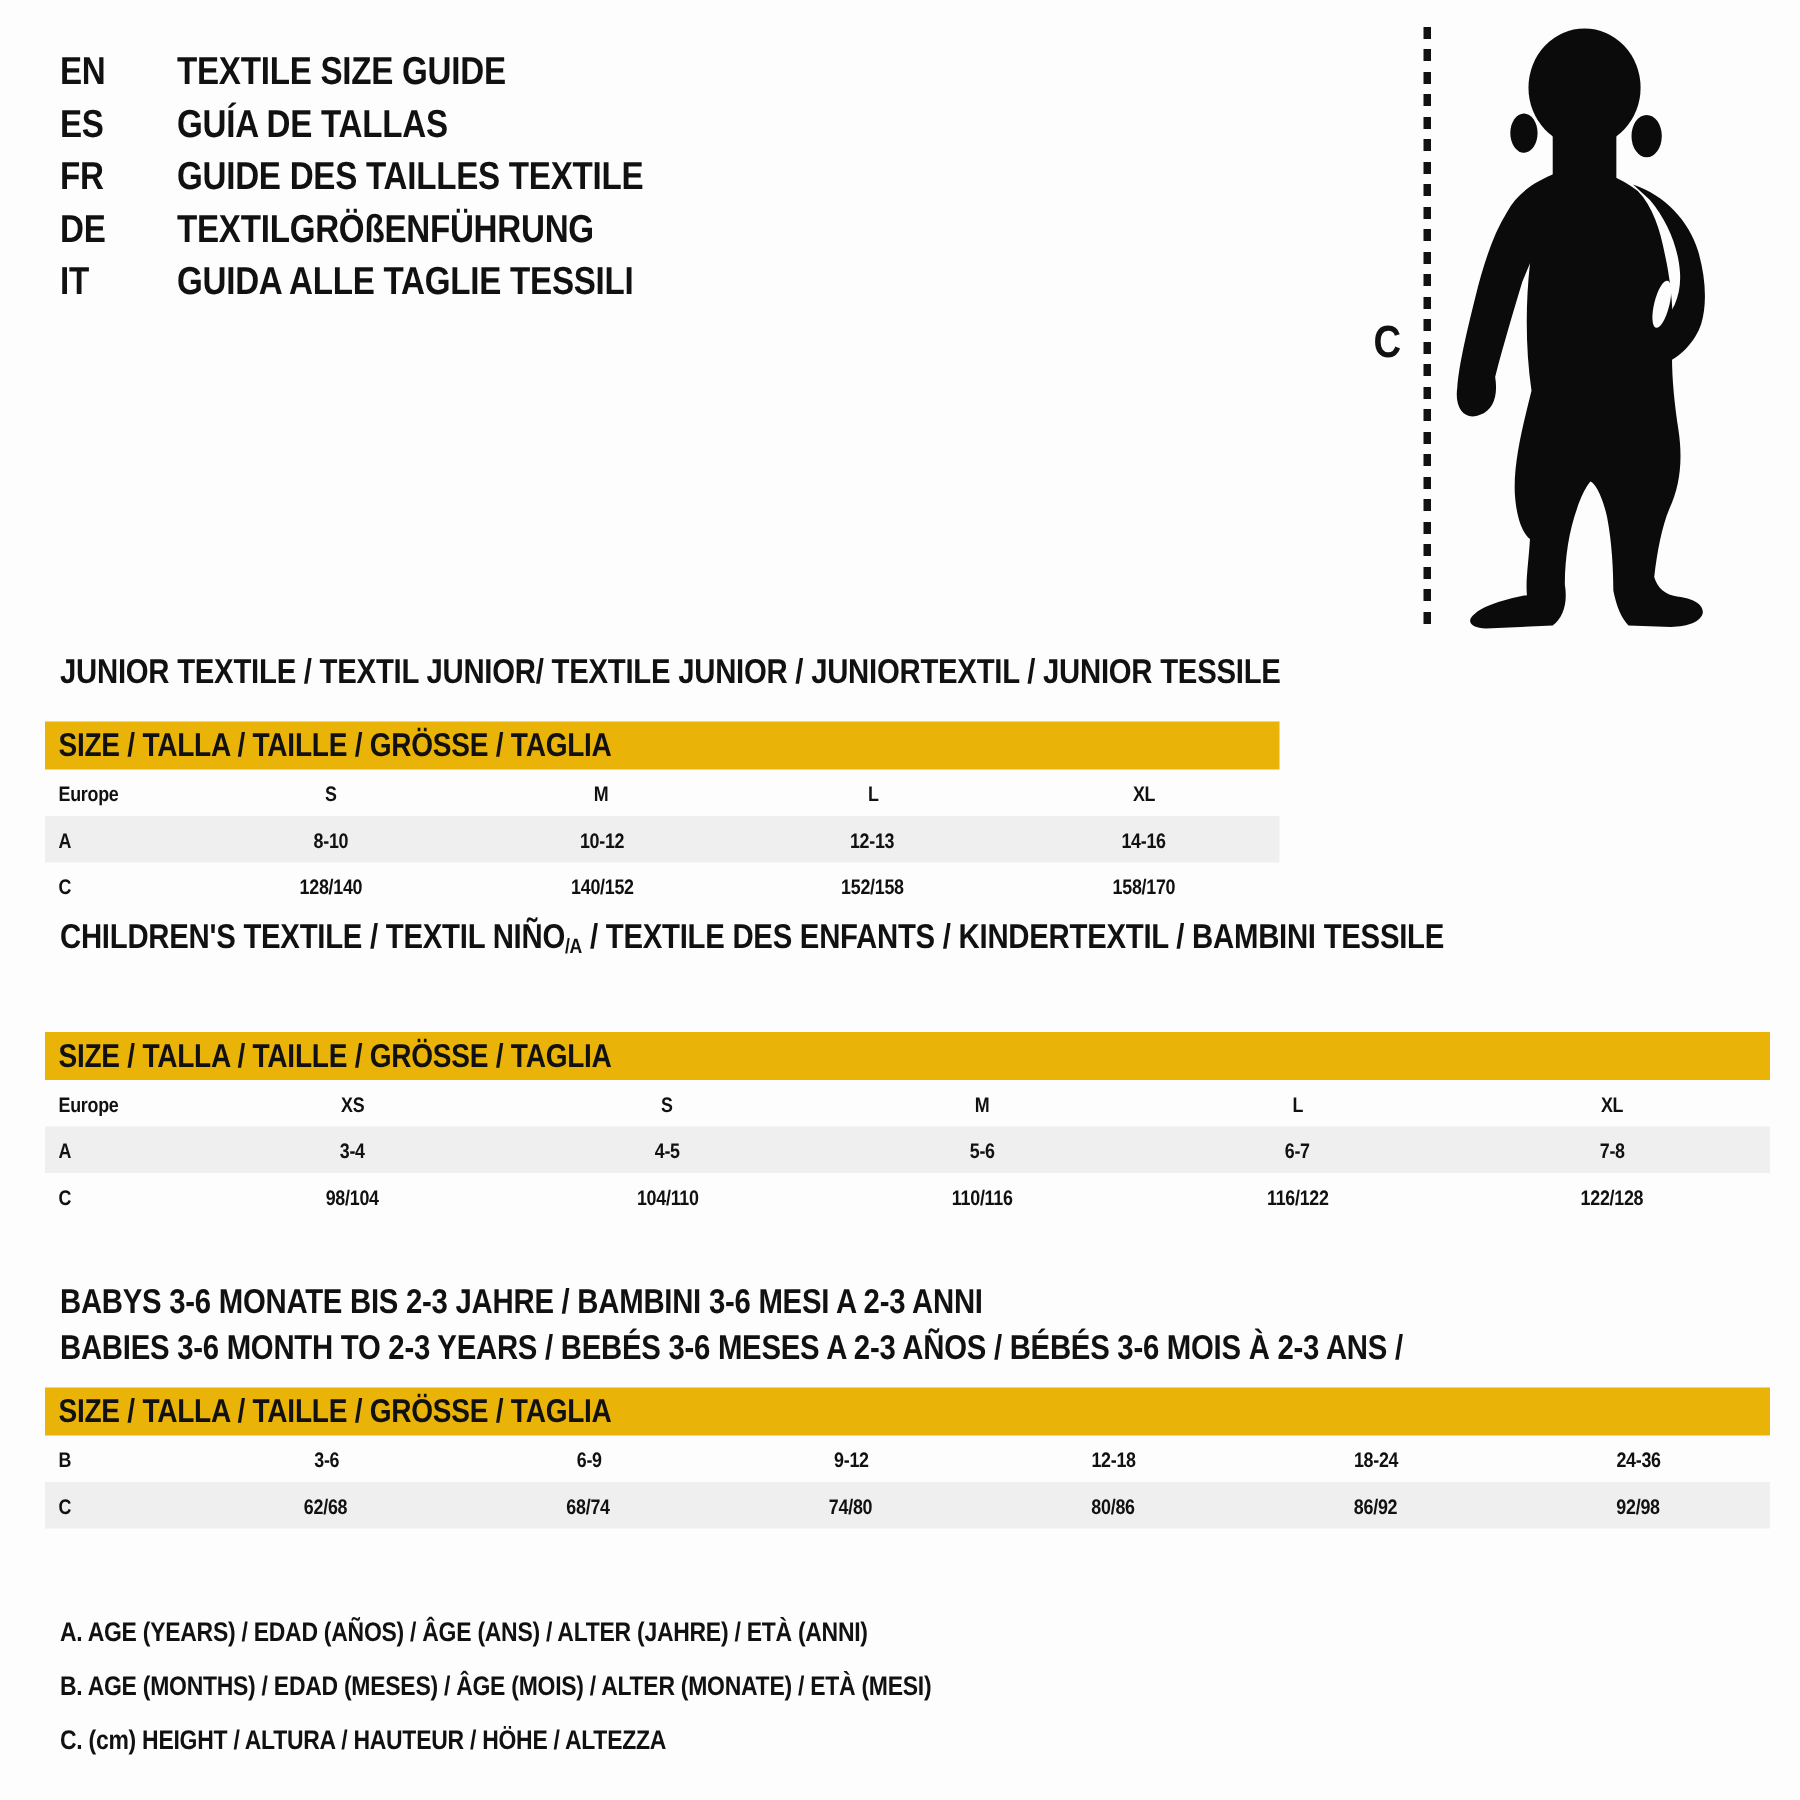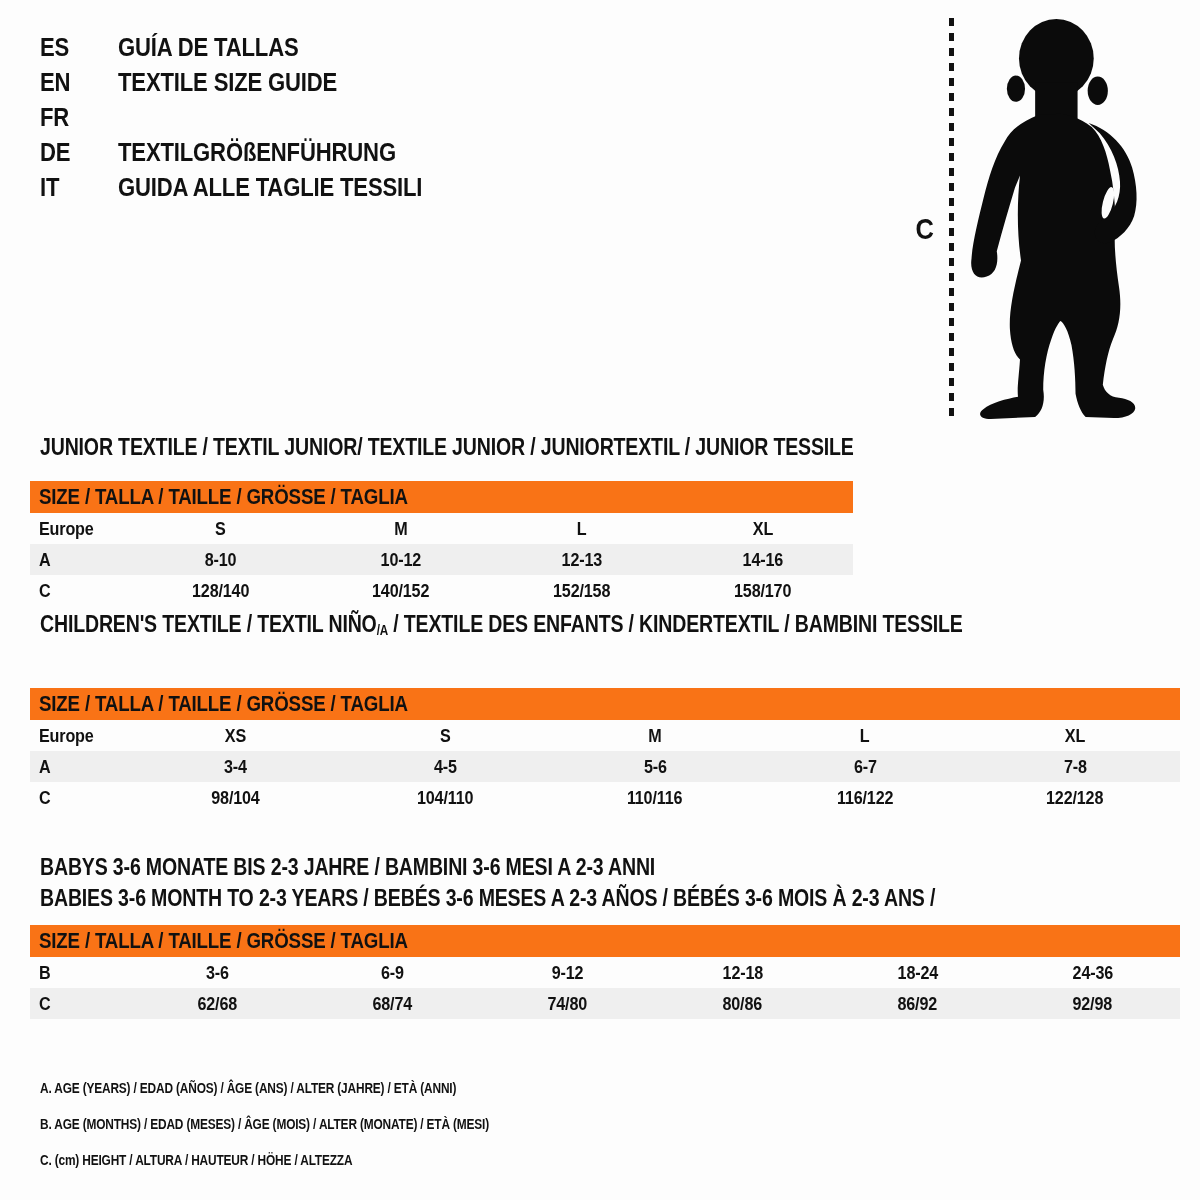--- a/index.html
+++ b/index.html
@@ -40,49 +40,50 @@
 
   
   .tbl-title { position: absolute; left: 40px; font-size: 23px; line-height: 28px; }
   .subsm { font-size: 0.6em; vertical-align: -0.22em; }
 
   
   .sg-table { position: absolute; left: 30px; }
   .sg-table.w-junior { width: 823px; }
   .sg-table.w-wide   { width: 1150px; }
   .thead {
-    height: 32px; background: #f97316; display: flex; align-items: center;
+    height: 32px; background: #eab308; display: flex; align-items: center;
     padding-left: 9px; font-size: 22px;
   }
-  .trow { display: grid; height: 31px; align-items: center; font-size: 19px; }
+  .trow { display: grid; height: 31px; align-items: center; font-size: 14px; }
   .cols4 { grid-template-columns: 100px repeat(4, 1fr); }
   .cols5 { grid-template-columns: 100px repeat(5, 1fr); }
   .cols6 { grid-template-columns: 100px repeat(6, 1fr); }
   .trow .rlabel { padding-left: 9px; text-align: left; }
   .trow .cell { text-align: center; }
   .row-alt { background: #efefef; }
 
   
   .legend { position: absolute; left: 40px; top: 1070px; }
-  .legend-line { height: 36px; display: flex; align-items: center; font-size: 14px; }
+  .legend-line { height: 36px; display: flex; align-items: center; font-size: 18px; }
 </style>
 </head>
 <body>
 
 <div class="lang-block">
   <div class="lang-row">
+    <span class="lang-code"><span class="cond">EN</span></span>
+    <span class="lang-label"><span class="cond">TEXTILE SIZE GUIDE</span></span>
+  </div>
+  <div class="lang-row">
     <span class="lang-code"><span class="cond">ES</span></span>
     <span class="lang-label"><span class="cond">GUÍA DE TALLAS</span></span>
   </div>
   <div class="lang-row">
-    <span class="lang-code"><span class="cond">EN</span></span>
-    <span class="lang-label"><span class="cond">TEXTILE SIZE GUIDE</span></span>
-  </div>
-  <div class="lang-row">
     <span class="lang-code"><span class="cond">FR</span></span>
+    <span class="lang-label"><span class="cond">GUIDE DES TAILLES TEXTILE</span></span>
   </div>
   <div class="lang-row">
     <span class="lang-code"><span class="cond">DE</span></span>
     <span class="lang-label"><span class="cond">TEXTILGRÖßENFÜHRUNG</span></span>
   </div>
   <div class="lang-row">
     <span class="lang-code"><span class="cond">IT</span></span>
     <span class="lang-label"><span class="cond">GUIDA ALLE TAGLIE TESSILI</span></span>
   </div>
 </div>

